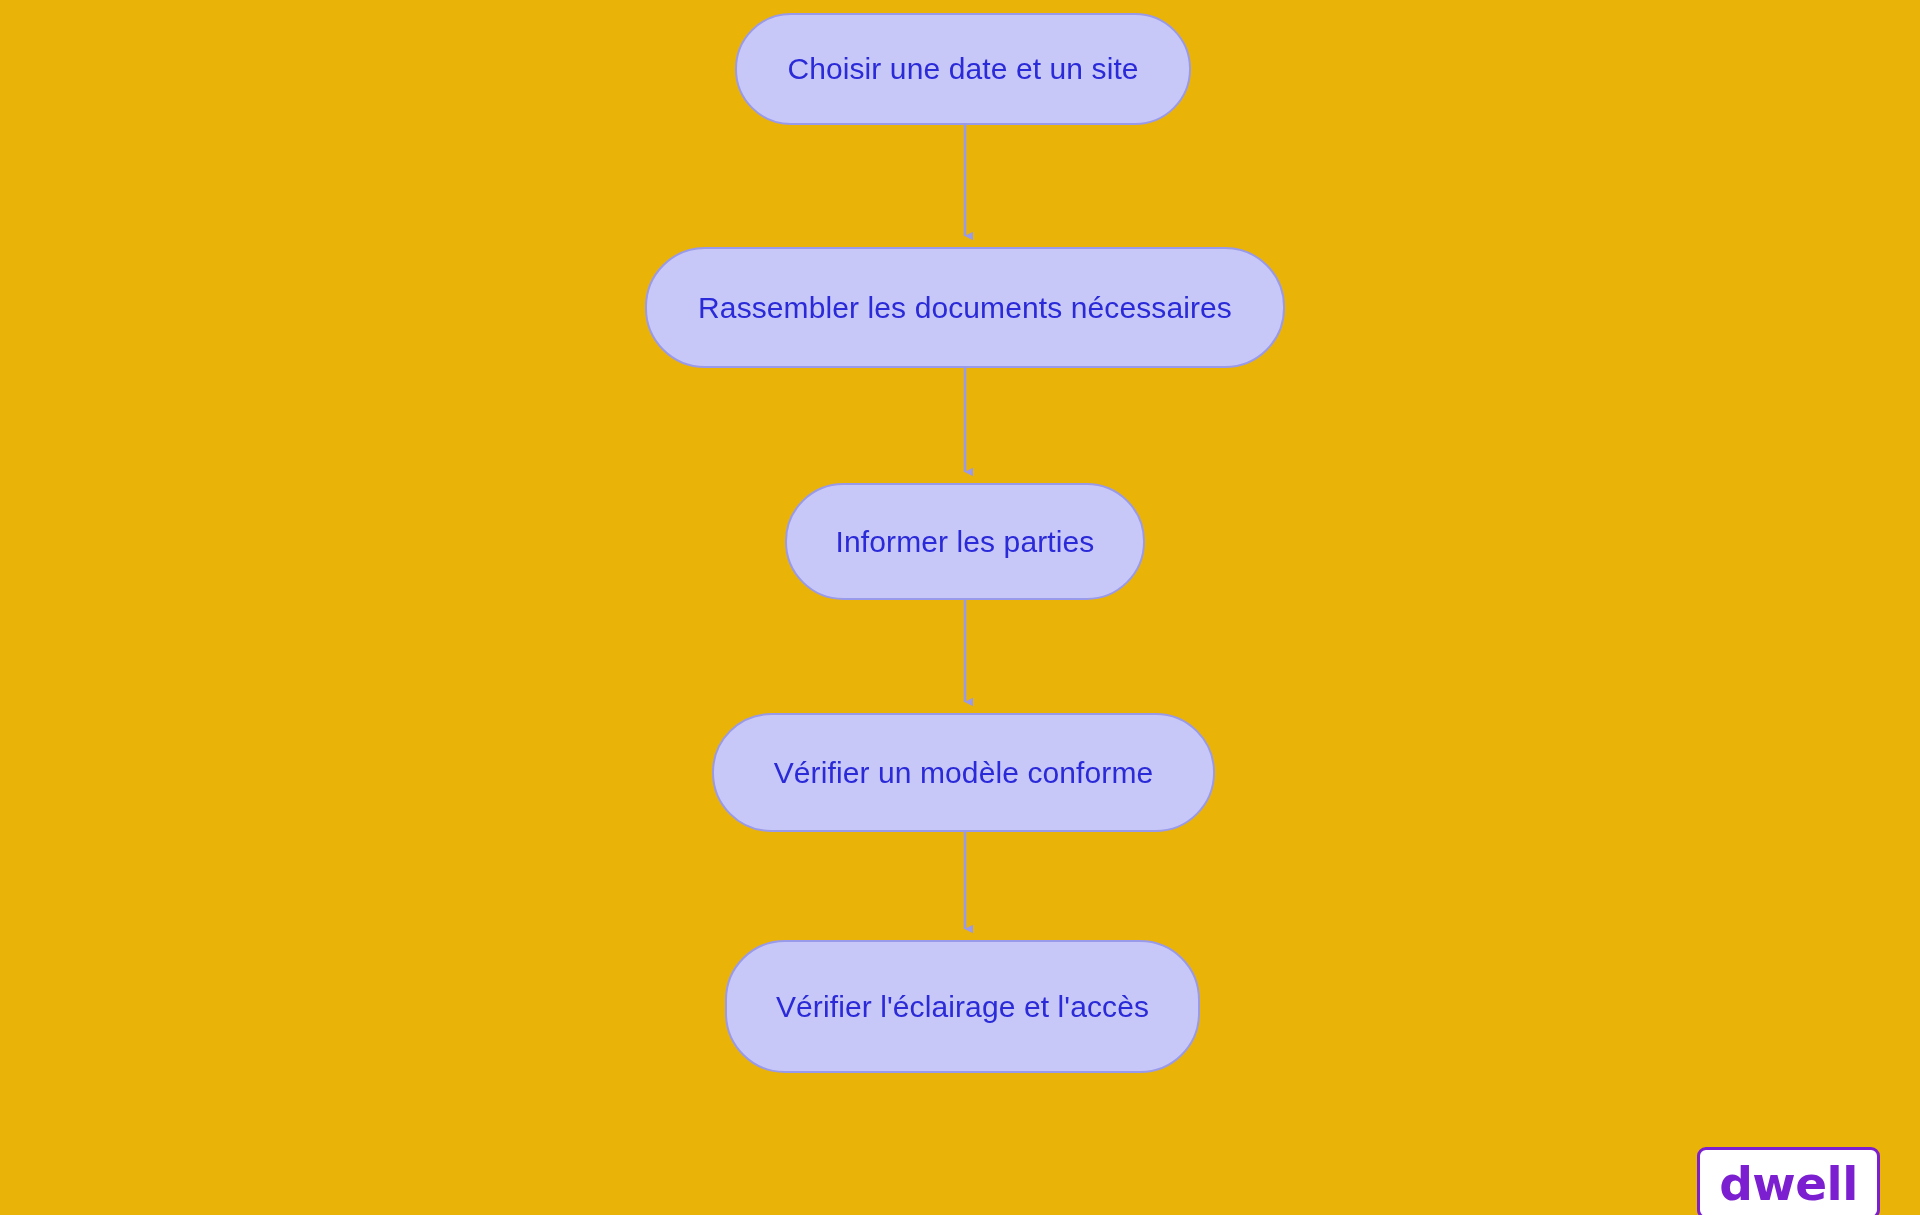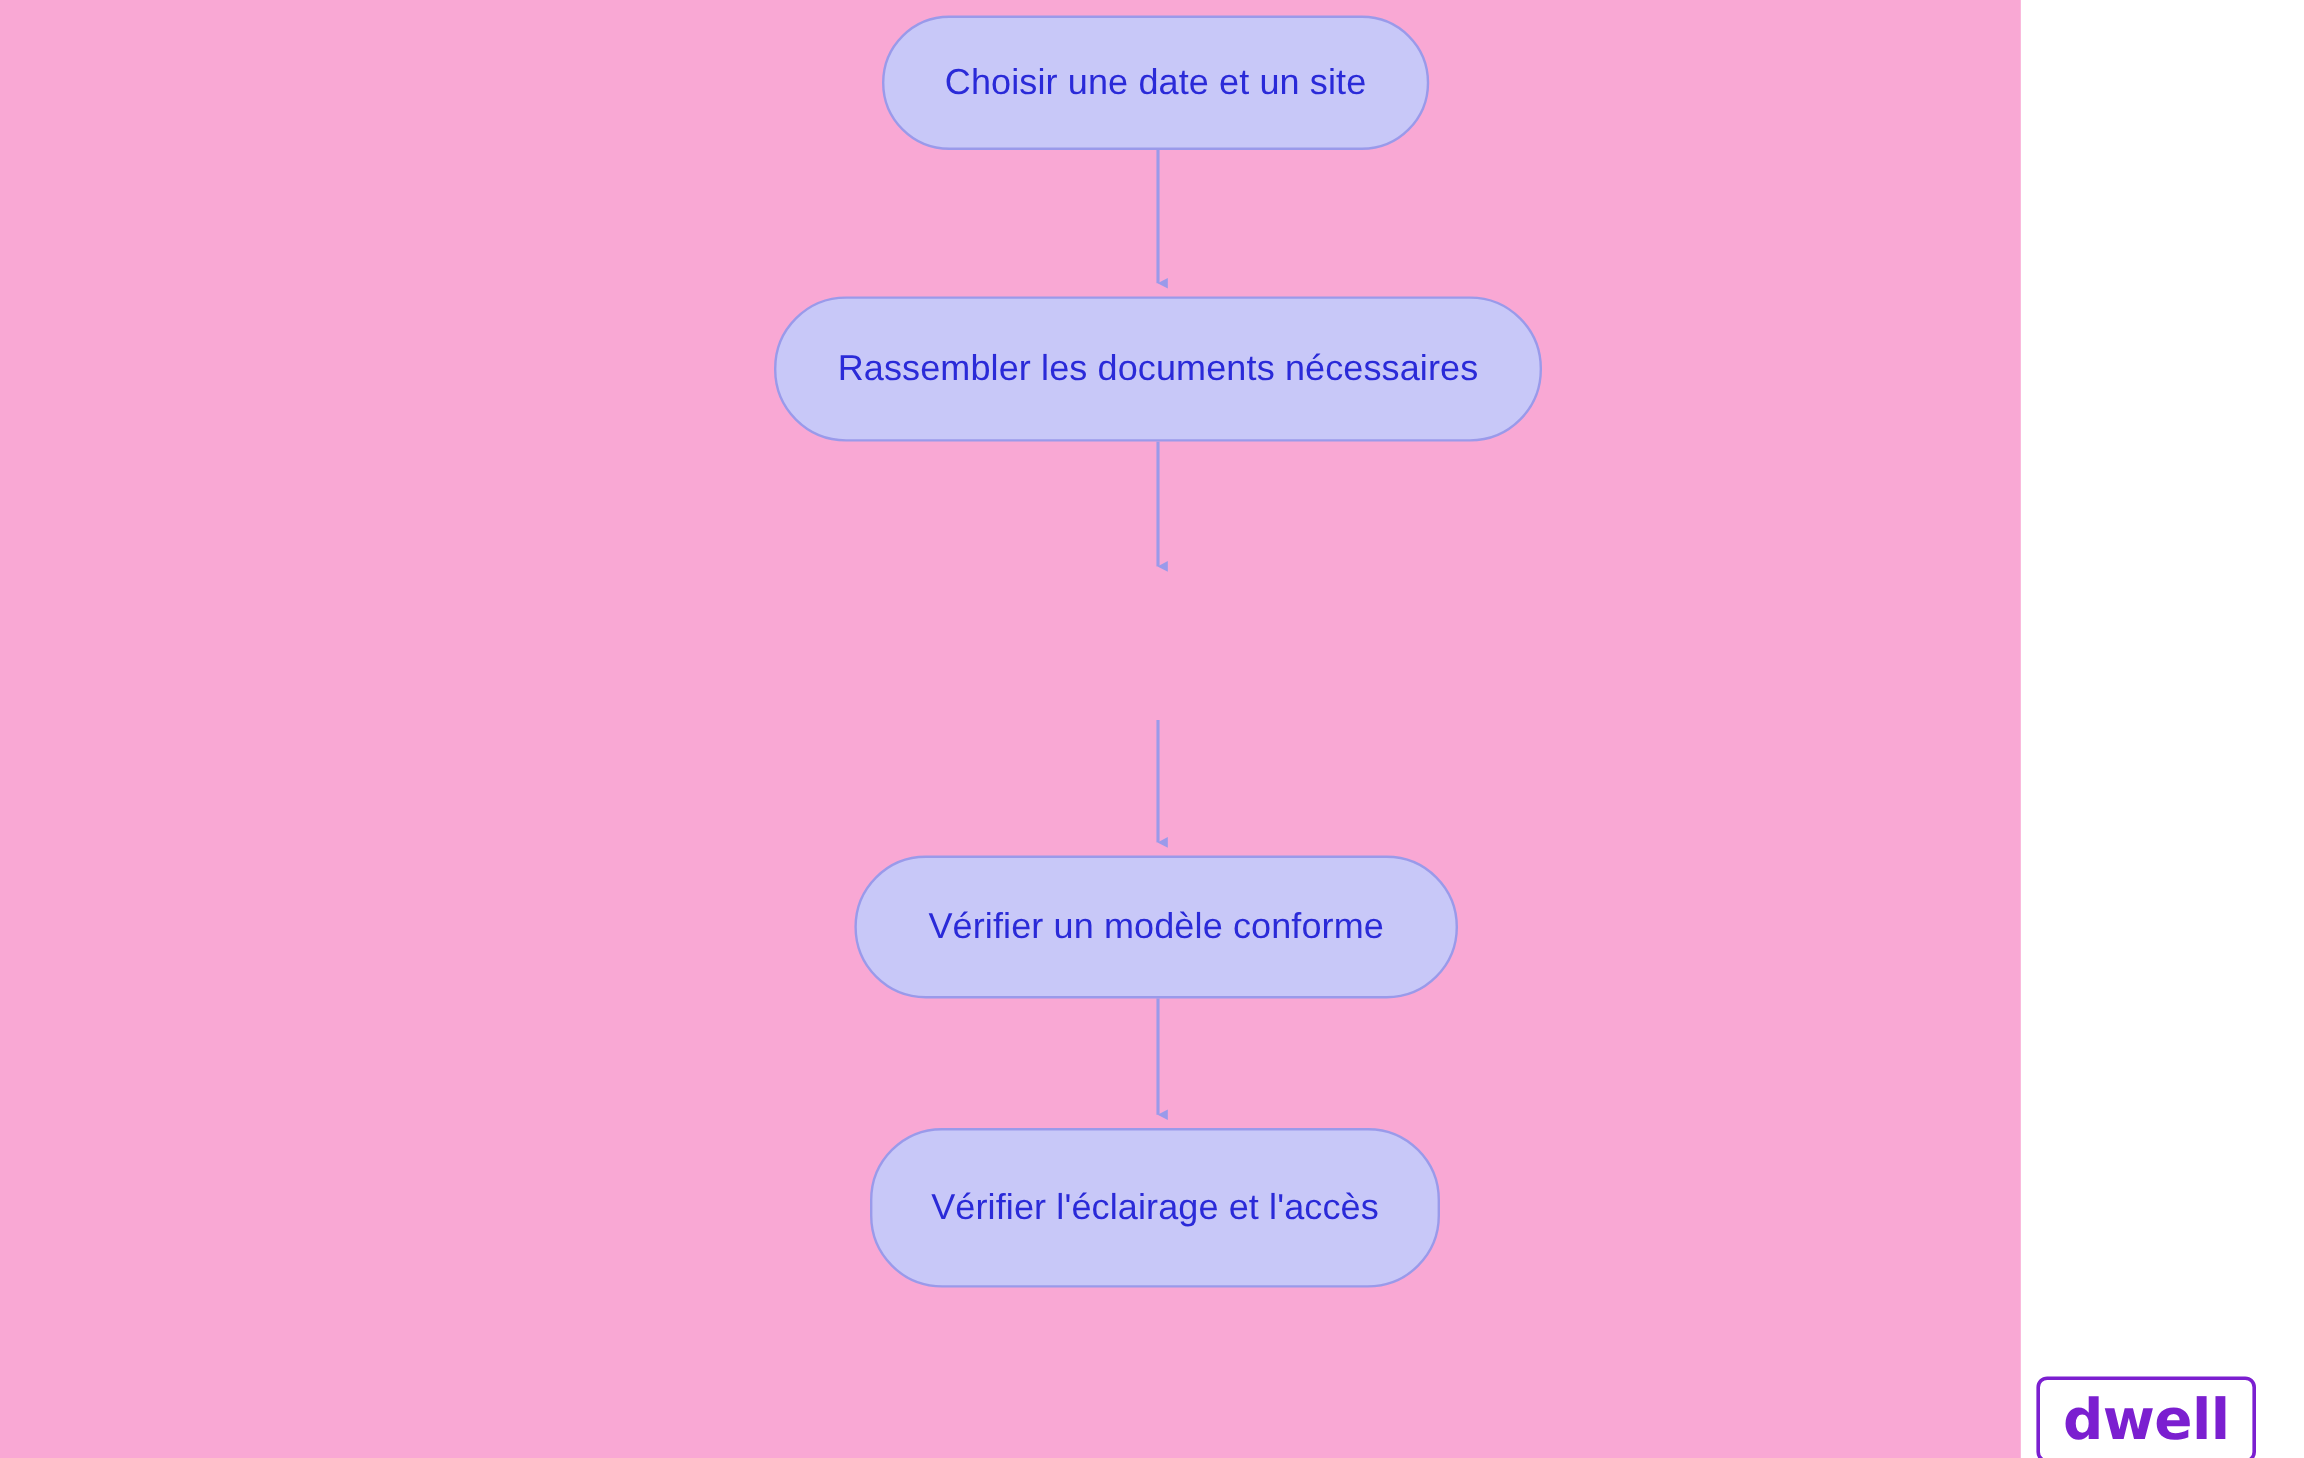--- a/index.html
+++ b/index.html
@@ -10,23 +10,23 @@
   }
   body {
     width: 1920px;
     height: 1215px;
     overflow: hidden;
     font-family: "Liberation Sans", sans-serif;
   }
 
   #canvas {
     position: relative;
-    width: 1684px;
+    width: 1920px;
     height: 1215px;
-    background: #f9a8d4;
+    background: #eab308;
   }
 
   
   .node {
     position: absolute;
     box-sizing: border-box;
     display: flex;
     align-items: center;
     justify-content: center;
     background: #c8c8f8;
@@ -105,20 +105,23 @@
   </svg>
 
   <div class="node node-1">
     <span class="node-label">Choisir une date et un site</span>
   </div>
 
   <div class="node node-2">
     <span class="node-label">Rassembler les documents nécessaires</span>
   </div>
 
+  <div class="node node-3">
+    <span class="node-label">Informer les parties</span>
+  </div>
 
   <div class="node node-4">
     <span class="node-label">Vérifier un modèle conforme</span>
   </div>
 
   <div class="node node-5">
     <span class="node-label">Vérifier l'éclairage et l'accès</span>
   </div>
 
   <div class="logo-box">

